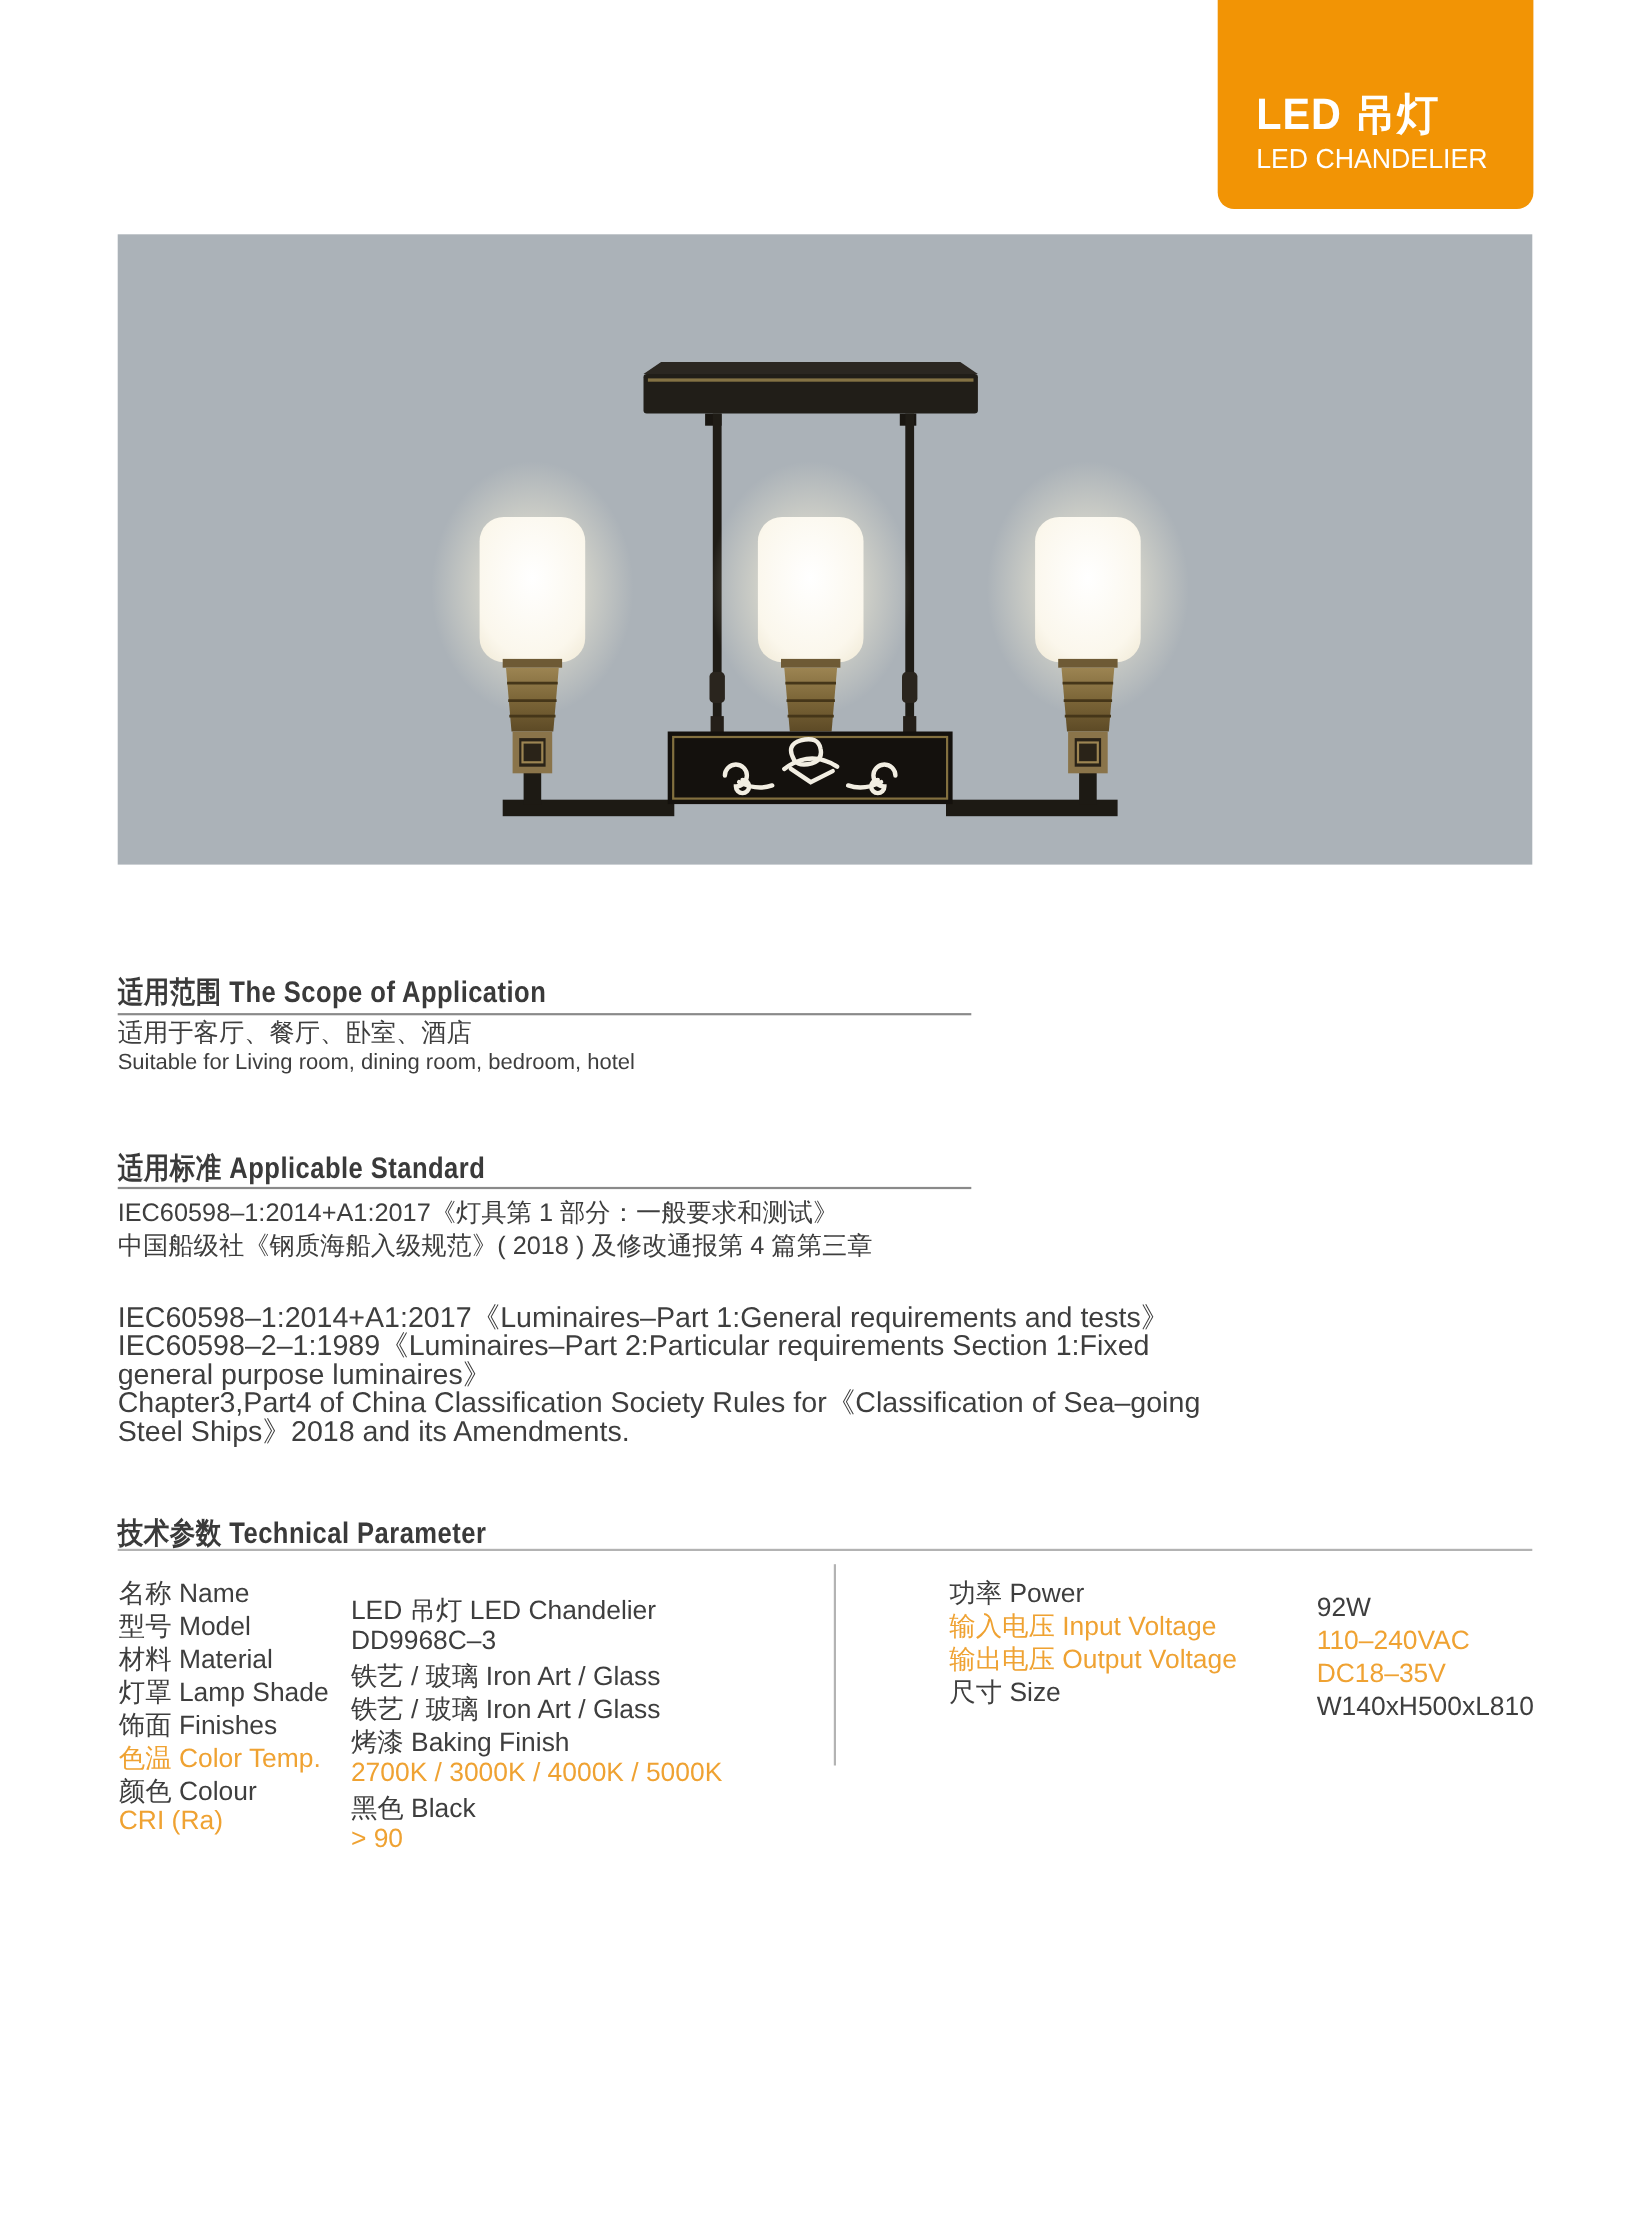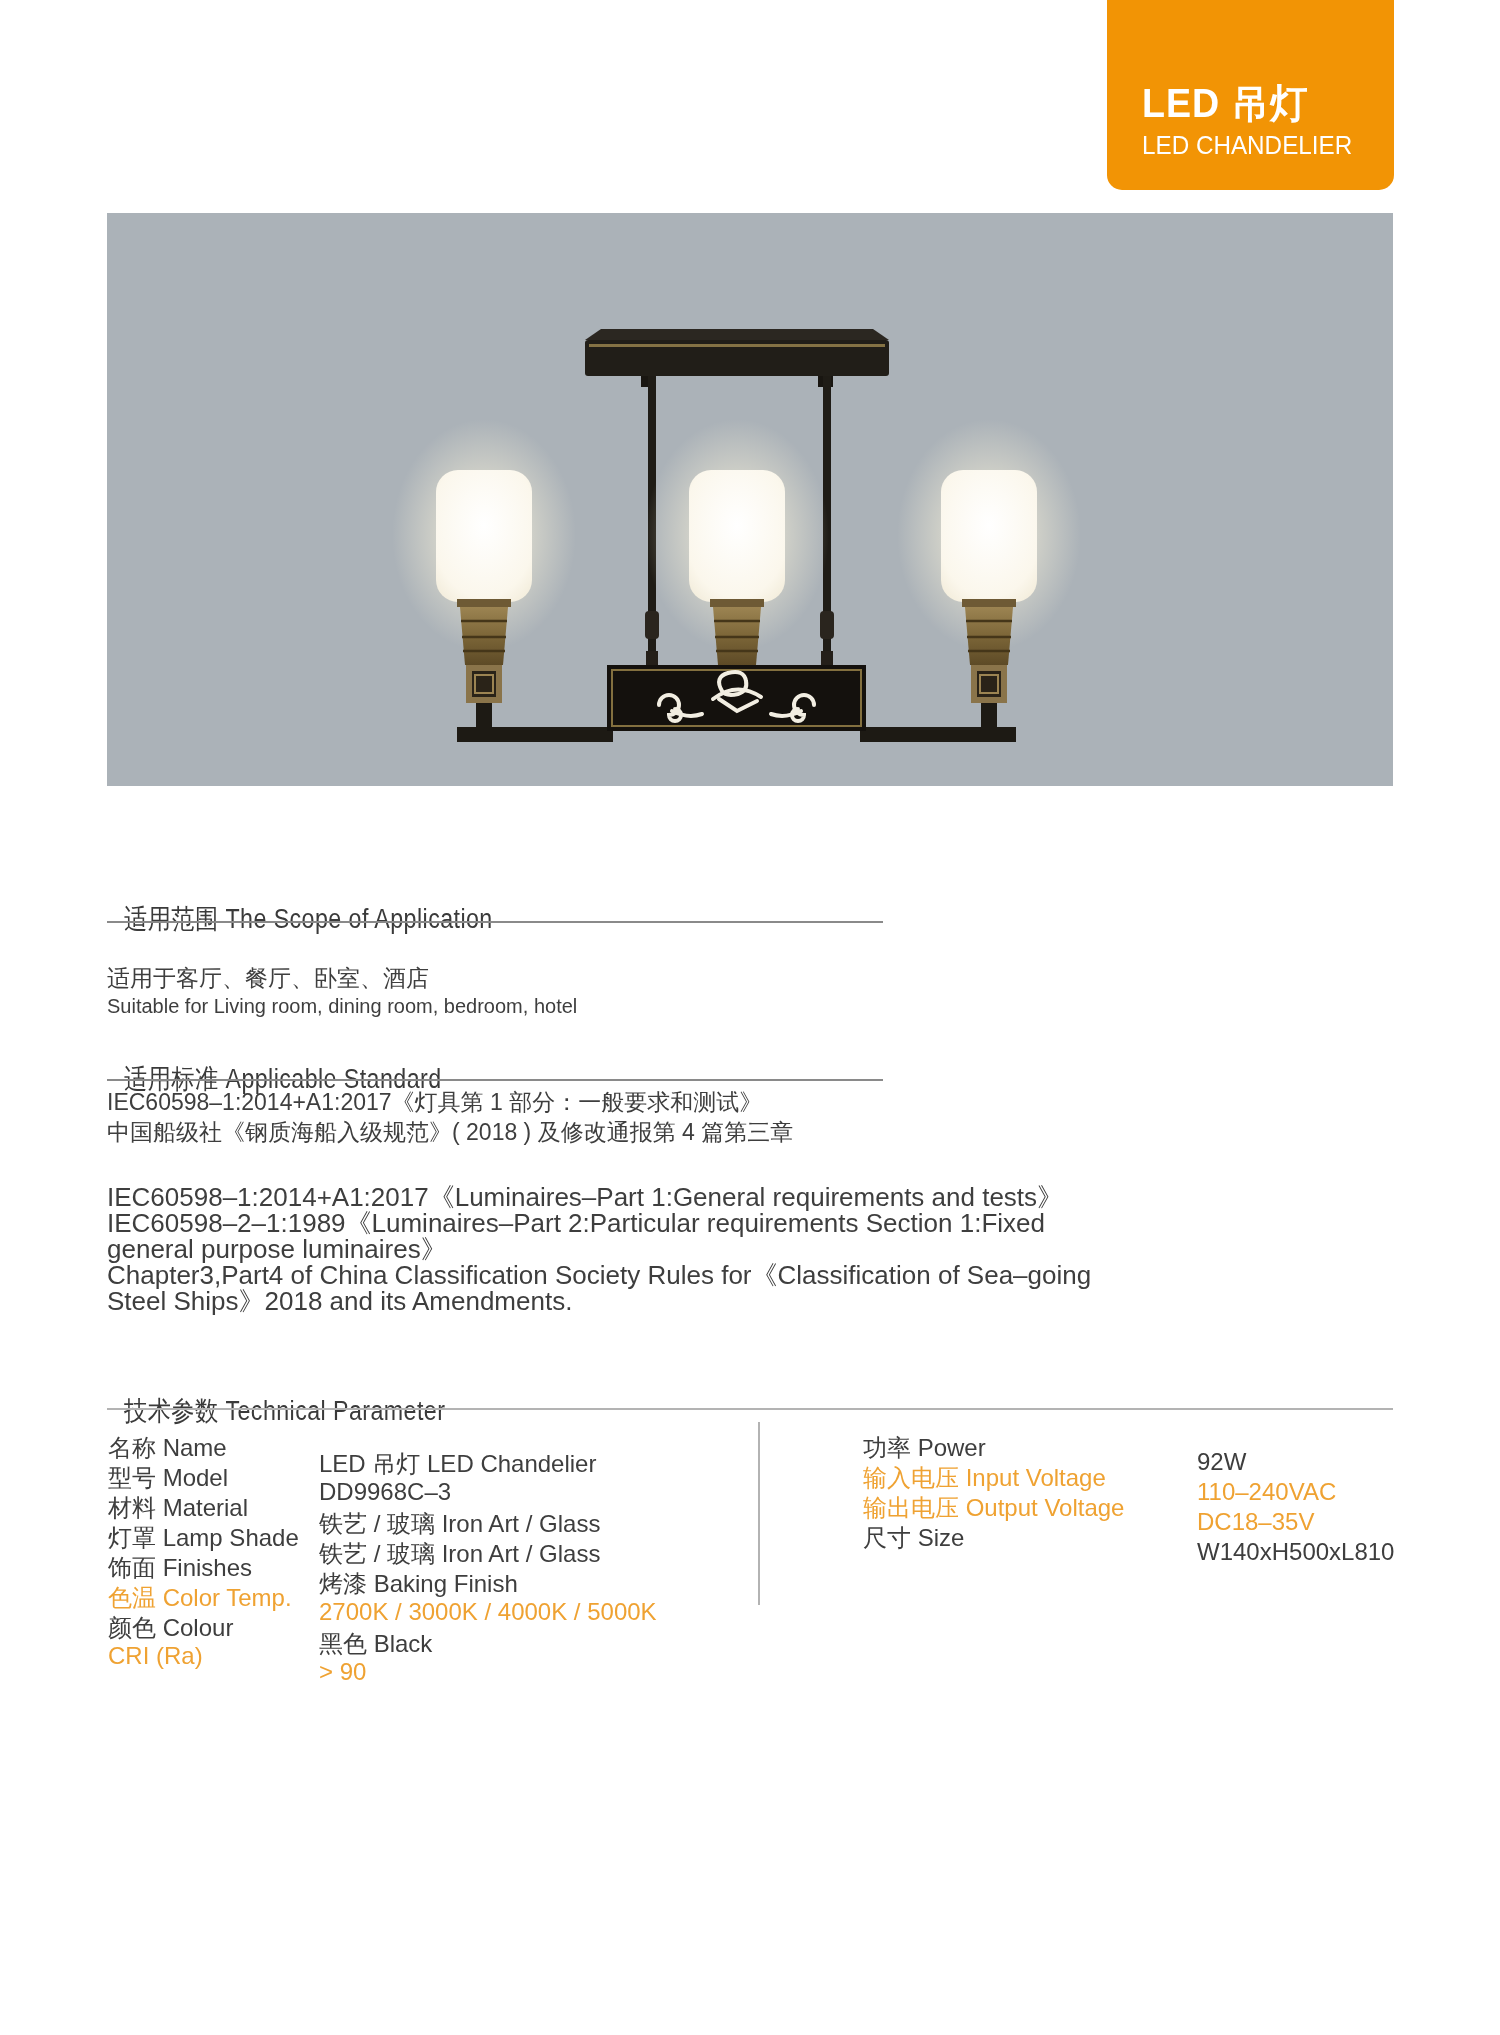--- a/index.html
+++ b/index.html
@@ -20,27 +20,27 @@
     position:absolute;left:35px;top:131px;color:#fff;font-size:25px;white-space:nowrap;
     transform:scaleX(.97);transform-origin:0 50%;
   }
   
   .photo-panel{
     position:absolute;left:107px;top:213px;width:1286px;height:573px;background:#ABB2B8;
   }
   .photo-panel svg{display:block;width:100%;height:100%;}
   
   .sec-heading{
-    position:absolute;left:107px;margin:17px;color:#3a3a3a;font-size:27px;font-weight:normal;
+    position:absolute;left:107px;margin:0;color:#3a3a3a;font-size:27px;font-weight:bold;
     white-space:nowrap;
   }
   .sec-heading span{display:inline-block;transform:scaleX(.86);transform-origin:0 50%;letter-spacing:.5px;}
   .divider{position:absolute;left:107px;height:2px;background:#8a8a8a;}
   .divider-full{position:absolute;left:107px;width:1286px;height:2px;background:#b3b3b3;}
-  .scope-lines{position:absolute;left:107px;top:964px;font-size:23px;line-height:28px;}
+  .scope-lines{position:absolute;left:107px;top:924px;font-size:23px;line-height:28px;}
   .std-zh{position:absolute;left:107px;top:1087px;font-size:23px;line-height:30px;}
   .std-en{position:absolute;left:107px;top:1184px;font-size:26px;line-height:26px;}
   
   .param-vdivider{position:absolute;left:758px;top:1422px;width:2px;height:183px;background:#b3b3b3;}
   .param-row{position:absolute;white-space:nowrap;font-size:24px;color:#3e3e3e;}
   .param-row .plabel{position:absolute;left:0;top:0;}
   .param-col-left  .plabel{width:210px;}
   .param-row .pvalue{position:absolute;top:16px;}
   .param-col-left  .pvalue{left:211px;}
   .param-col-right .pvalue{left:334px;}

